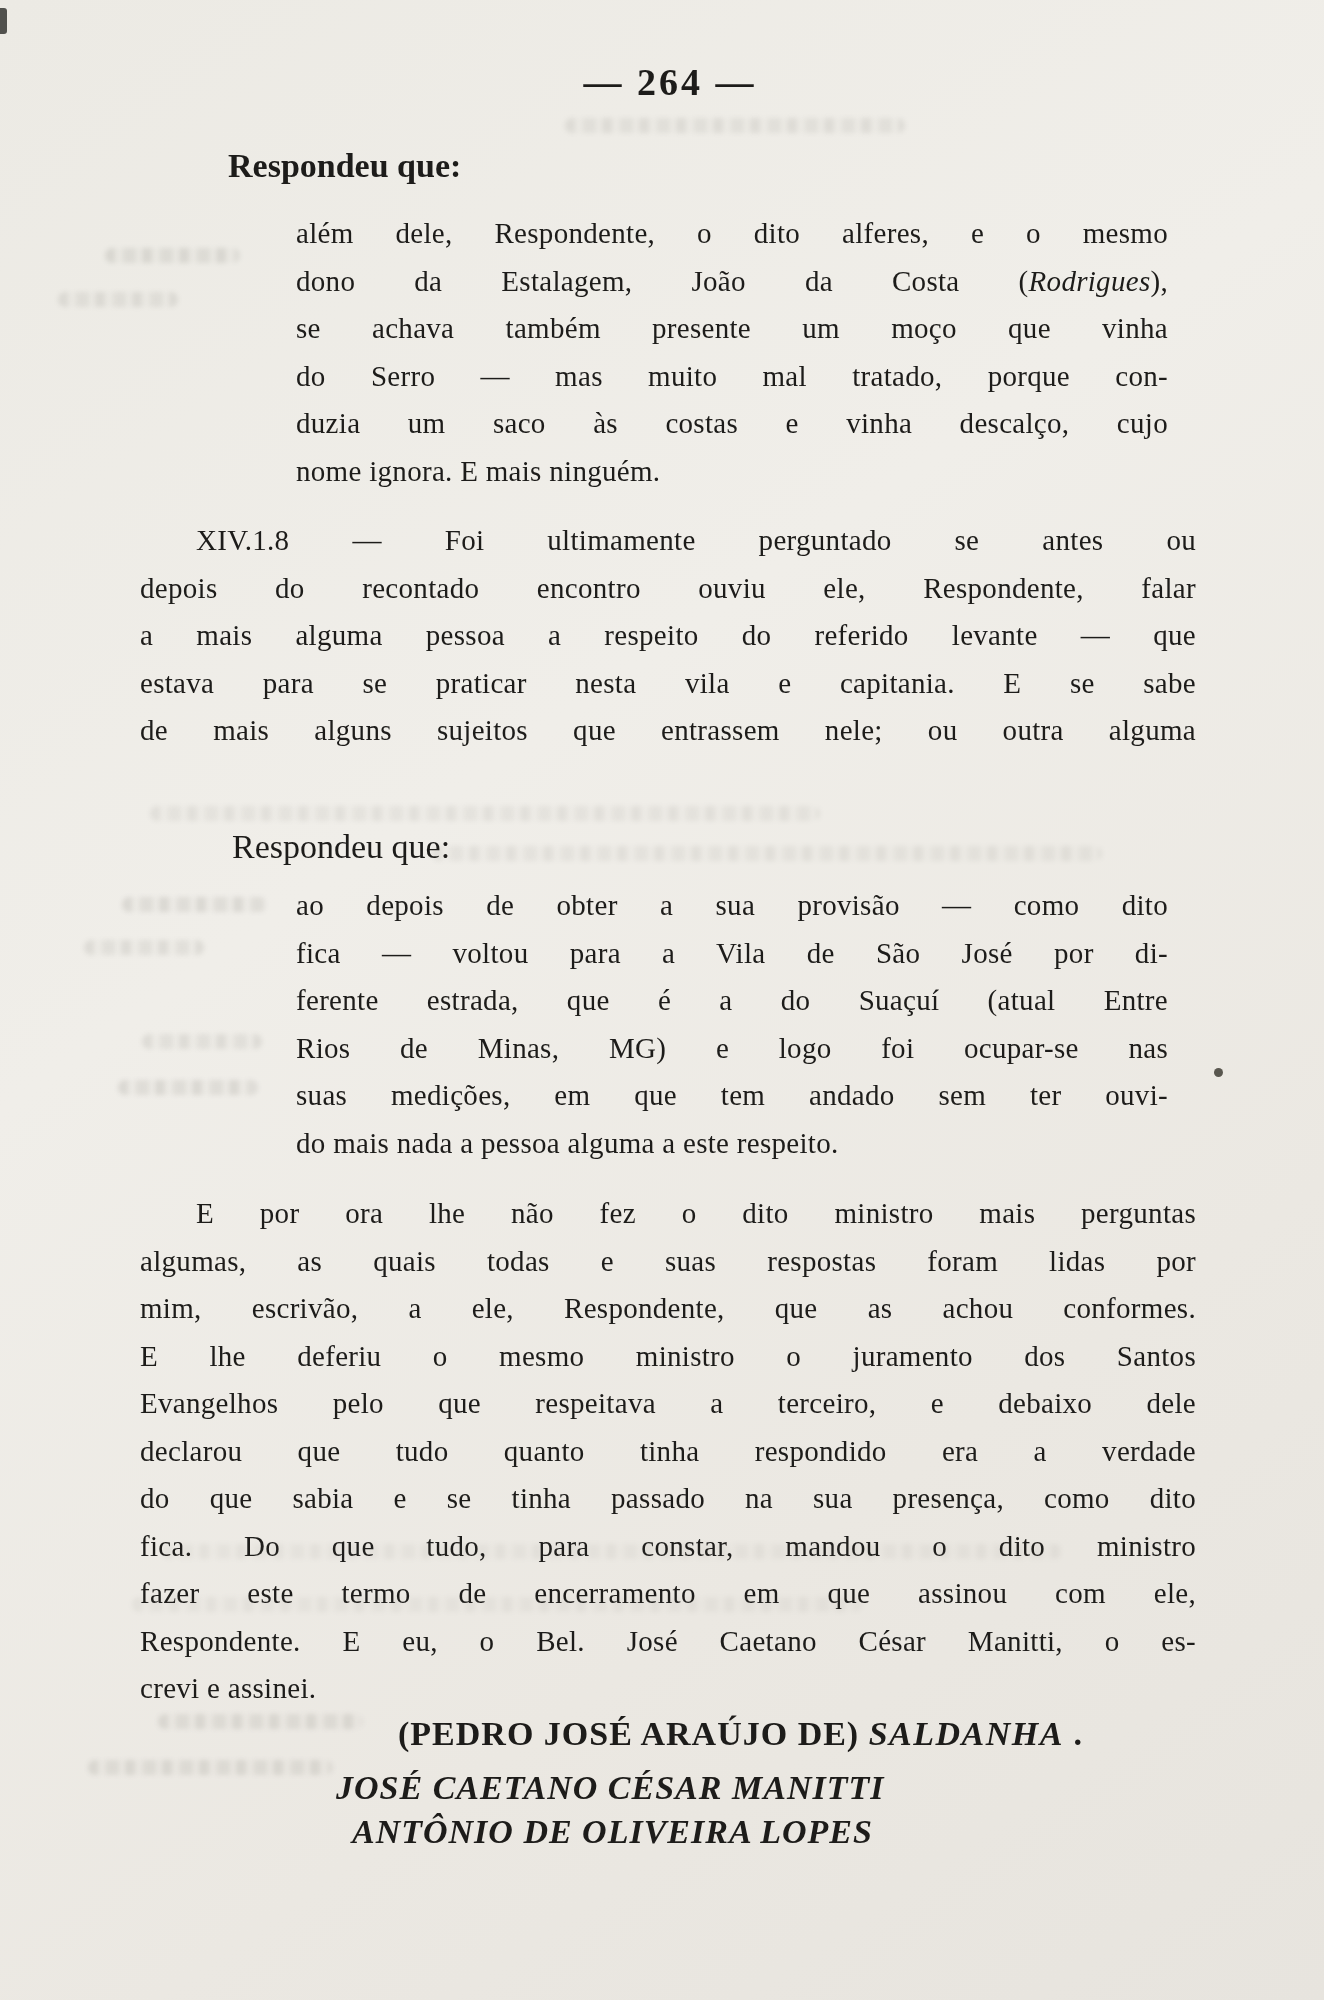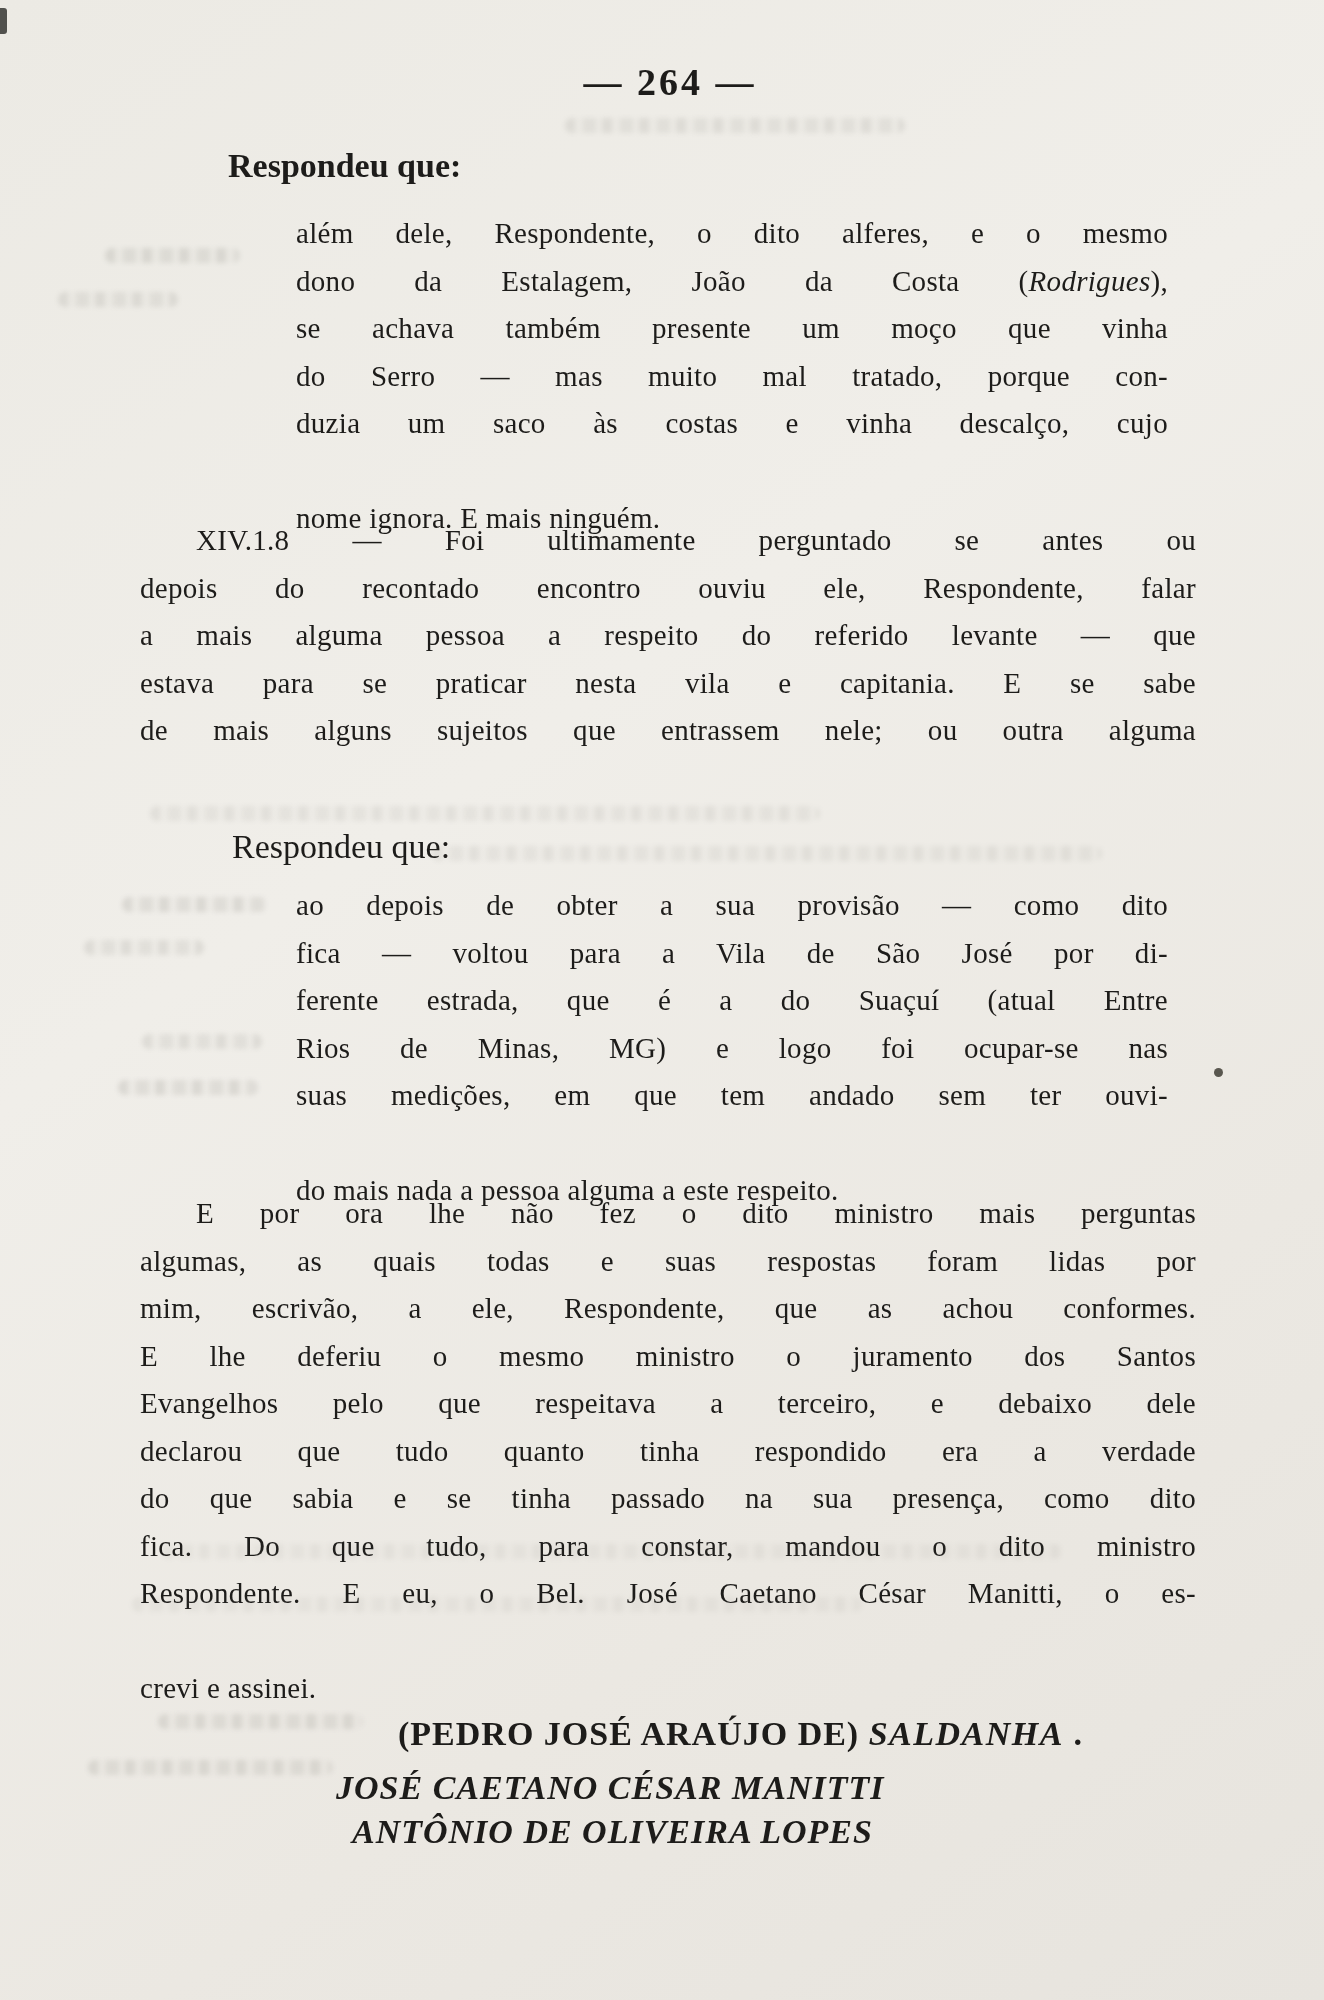--- a/index.html
+++ b/index.html
@@ -26,21 +26,21 @@
   .quote1{top:210px;}
   .quote2{top:882px;}
   .wide{left:140px;width:1056px;}
   .para1{top:517px;}
   .para2{top:1190px;}
   .line{
     font-size:29px;line-height:47.5px;height:47.5px;
     letter-spacing:0.3px;white-space:normal;
   }
   .j{text-align:justify;text-align-last:justify;}
-  .last{text-align:left;text-align-last:left;margin-top:47px;}
+  .last{text-align:left;text-align-last:left;}
   .ind .line:first-child{text-indent:56px;}
   .it{font-style:italic;}
   .sig{
     position:absolute;font-size:34px;line-height:44px;font-weight:bold;
     letter-spacing:1px;white-space:nowrap;font-family:Liberation Serif, serif;
   }
   .sig .it{letter-spacing:1.5px;}
   .sig.s1{left:398px;top:1712px;}
   .sig.s2{left:336px;top:1766px;font-style:italic;}
   .sig.s3{left:328px;top:1810px;font-style:italic;margin-left:24px;}
@@ -112,20 +112,21 @@
 
   <div class="block wide para2 ind">
     <div class="line j">E por ora lhe não fez o dito ministro mais perguntas</div>
     <div class="line j">algumas, as quais todas e suas respostas foram lidas por</div>
     <div class="line j">mim, escrivão, a ele, Respondente, que as achou conformes.</div>
     <div class="line j">E lhe deferiu o mesmo ministro o juramento dos Santos</div>
     <div class="line j">Evangelhos pelo que respeitava a terceiro, e debaixo dele</div>
     <div class="line j">declarou que tudo quanto tinha respondido era a verdade</div>
     <div class="line j">do que sabia e se tinha passado na sua presença, como dito</div>
     <div class="line j">fica.  Do que tudo, para constar, mandou o dito ministro</div>
+    <div class="line j">fazer este termo de encerramento em que assinou com ele,</div>
     <div class="line j">Respondente. E eu, o Bel. José Caetano César Manitti, o es-</div>
     <div class="line last">crevi e assinei.</div>
   </div>
 
   <div class="sig s1"><span>(PEDRO JOSÉ ARAÚJO DE) </span><span class="it">SALDANHA</span><span> .</span></div>
   <div class="sig s2">JOSÉ CAETANO CÉSAR MANITTI</div>
   <div class="sig s3">ANTÔNIO DE OLIVEIRA LOPES</div>
 
   <div class="smudge sm1"></div>
   <div class="smudge sm2"></div>

